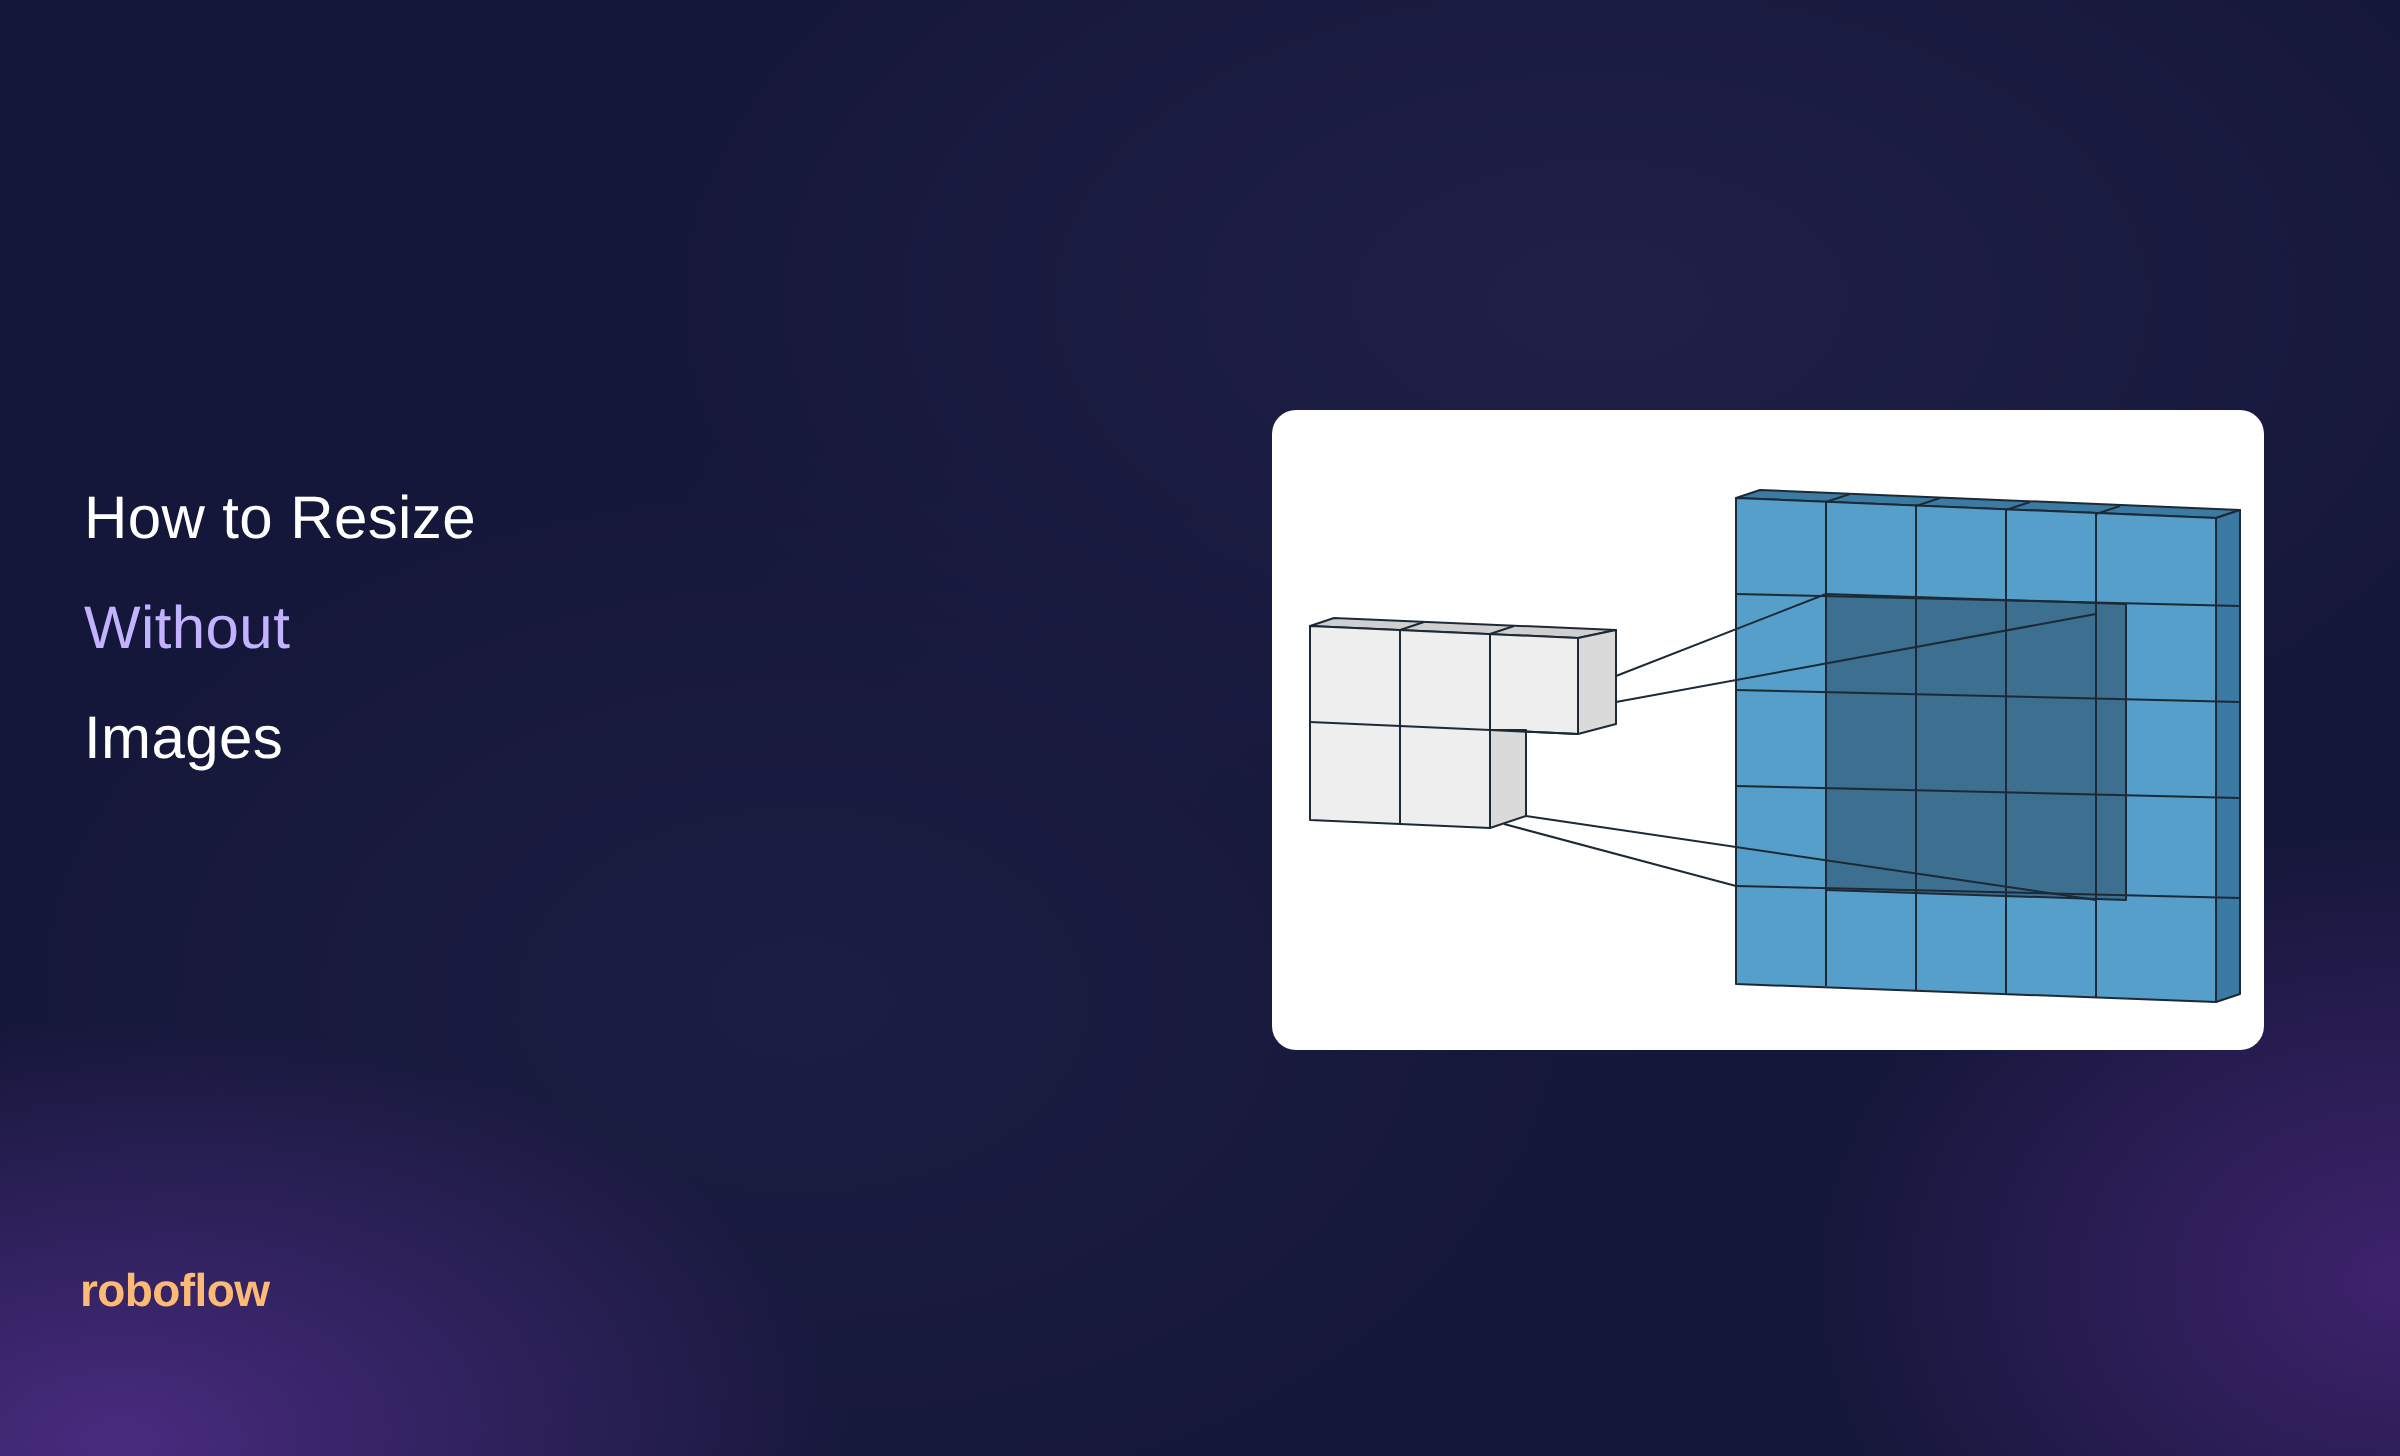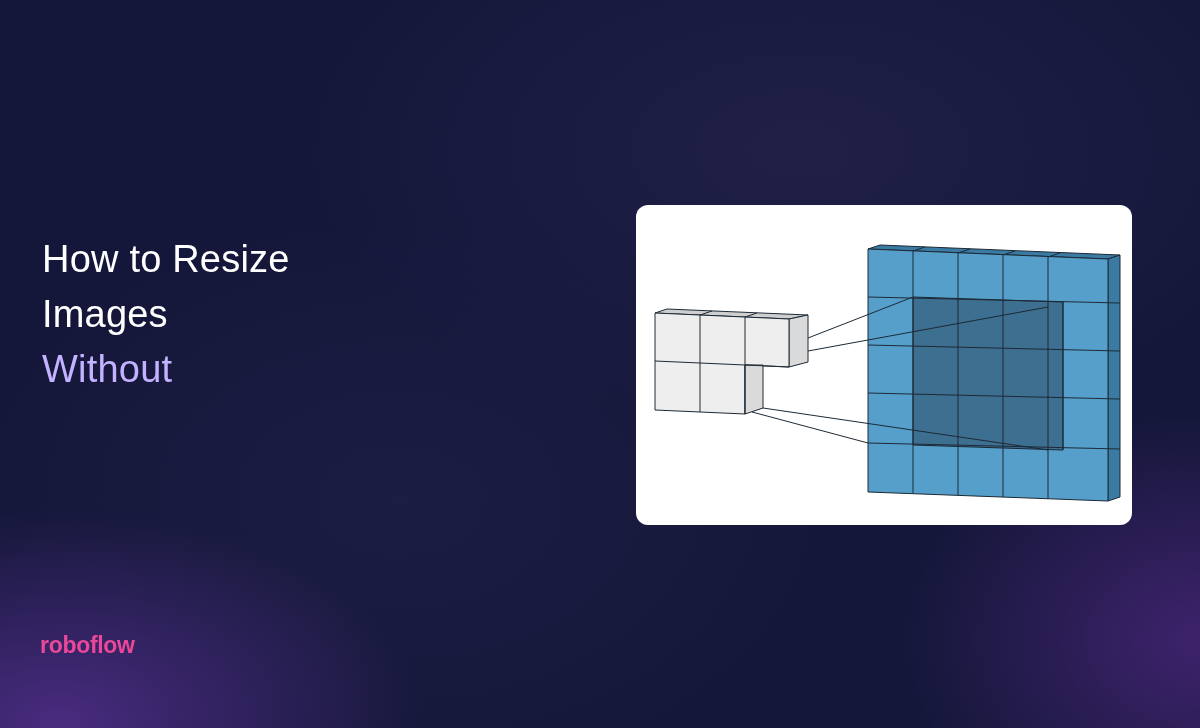--- a/index.html
+++ b/index.html
@@ -12,44 +12,44 @@
     position:absolute; inset:0;
     background:
       radial-gradient(ellipse 520px 300px at 60px 720px, rgba(90,50,150,0.75), rgba(90,50,150,0) 70%),
       radial-gradient(ellipse 420px 320px at 1200px 640px, rgba(80,40,130,0.7), rgba(80,40,130,0) 70%),
       radial-gradient(ellipse 700px 400px at 800px 150px, rgba(40,38,80,0.6), rgba(40,38,80,0) 70%),
       radial-gradient(ellipse 600px 400px at 400px 500px, rgba(35,35,75,0.5), rgba(35,35,75,0) 70%),
       #15173a;
   }
   .headline {
     position:absolute; left:42px; top:232px;
-    font-size:38px; line-height:55px; font-weight:400; letter-spacing:0.2px;
+    font-size:30px; line-height:55px; font-weight:400; letter-spacing:0.2px;
   }
   .headline .line { display:block; white-space:nowrap; }
   .white { color:#ffffff; }
   .lav { color:#c2b2ff; }
   .logo {
     position:absolute; left:40px; top:632px;
-    color:#ec4899; font-weight:700; font-size:23px; letter-spacing:-0.3px;
+    color:#fdba74; font-weight:700; font-size:23px; letter-spacing:-0.3px;
   }
   .card {
     position:absolute; left:636px; top:205px; width:496px; height:320px;
     background:#ffffff; border-radius:12px; overflow:hidden;
   }
   .card svg { position:absolute; left:0; top:0; }
 </style>
 </head>
 <body>
 
 <div class="bg"></div>
 
 <div class="headline">
   <span class="line white">How to Resize</span>
+  <span class="line lav">Without</span>
   <span class="line white">Images</span>
-  <span class="line lav">Without</span>
 </div>
 
 <div class="logo">roboflow</div>
 
 <div class="card">
   <svg width="496" height="320" viewBox="0 0 496 320">
     <g stroke="#1d2a36" stroke-width="1" stroke-linejoin="round">
 
       <polygon points="232,44 244,40 484,50 472,54" fill="#3a7aa3"></polygon>
 

